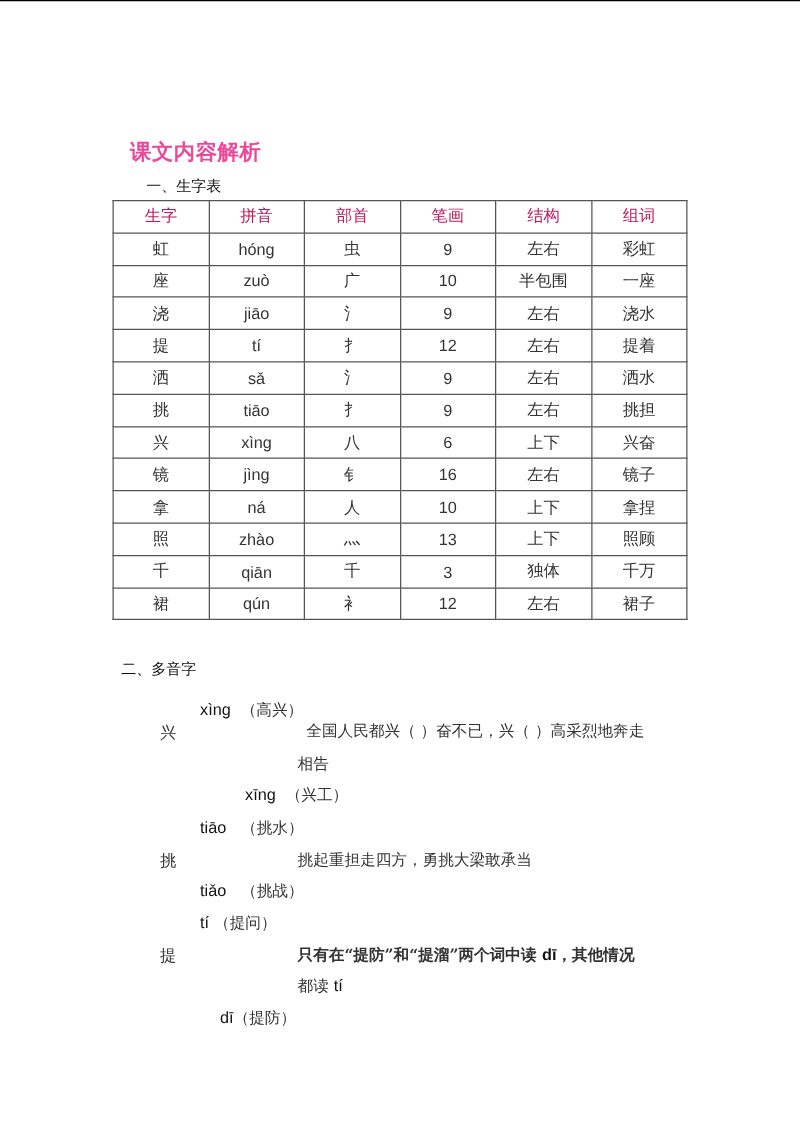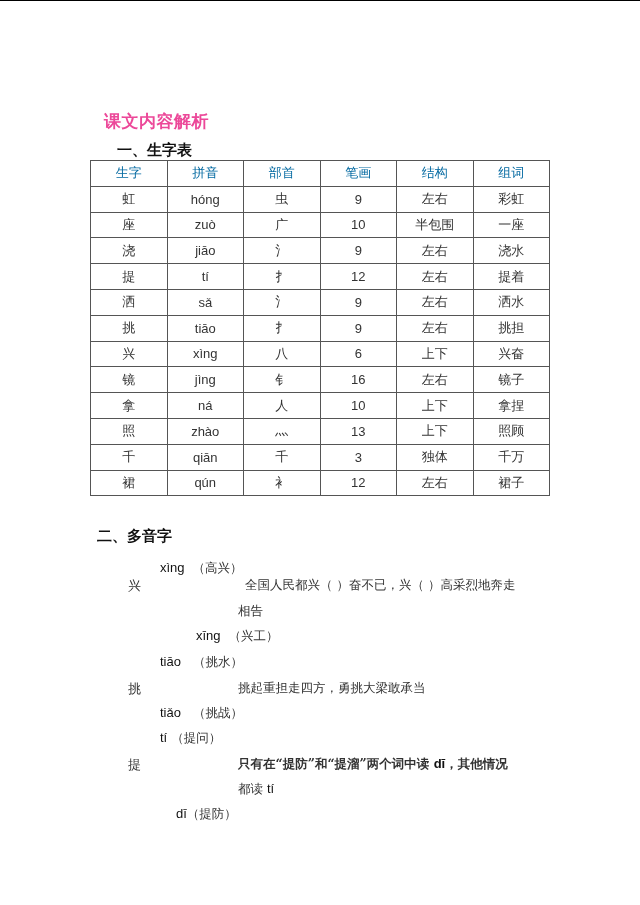--- a/index.html
+++ b/index.html
@@ -6,35 +6,35 @@
   body {
     width: 640px; height: 905px; background: #ffffff; position: relative; overflow: hidden;
     font-family: "DejaVu Serif", "Liberation Serif", serif; color: #222;
   }
   .top-rule { position: absolute; left: 0; top: 0; width: 640px; height: 1px; background: #000; }
   .doc-title {
     position: absolute; left: 104px; top: 110px; font-size: 17px; font-weight: bold;
     font-family: "DejaVu Sans", "Liberation Sans", sans-serif; color: #ec4899; letter-spacing: 0.5px;
   }
   .section-title {
-    position: absolute; font-size: 15px; font-weight: bold;
+    position: absolute; font-size: 12px; font-weight: normal;
     font-family: "DejaVu Sans", "Liberation Sans", sans-serif; color: #111;
   }
   .sec1 { left: 117px; top: 141px; }
   .sec2 { left: 97px; top: 527px; }
 
   table.char-table {
     position: absolute; left: 90px; top: 160px; border-collapse: collapse;
     width: 460px; table-layout: fixed;
   }
   table.char-table td, table.char-table th {
     border: 1px solid #555; height: 24.8px; padding: 0; text-align: center;
     font-size: 13px; font-weight: normal; color: #333;
   }
-  table.char-table th { font-family: "DejaVu Serif", "Liberation Serif", serif; color: #0369a1; text-align: center; }
+  table.char-table th { font-family: "DejaVu Serif", "Liberation Serif", serif; color: #be185d; text-align: center; }
   .latin { font-family: "Liberation Sans", "DejaVu Sans", sans-serif; font-size: 13px; color: #111; margin-left: 40px; }
 
   .line { position: absolute; font-size: 12.5px; color: #333; white-space: nowrap; }
   .line .py { font-family: "Liberation Sans", "DejaVu Sans", sans-serif; color: #111; font-size: 13px; }
   .char-big { position: absolute; font-size: 13px; color: #333; }
 </style>
 </head>
 <body>
 
 <div class="top-rule"></div>

